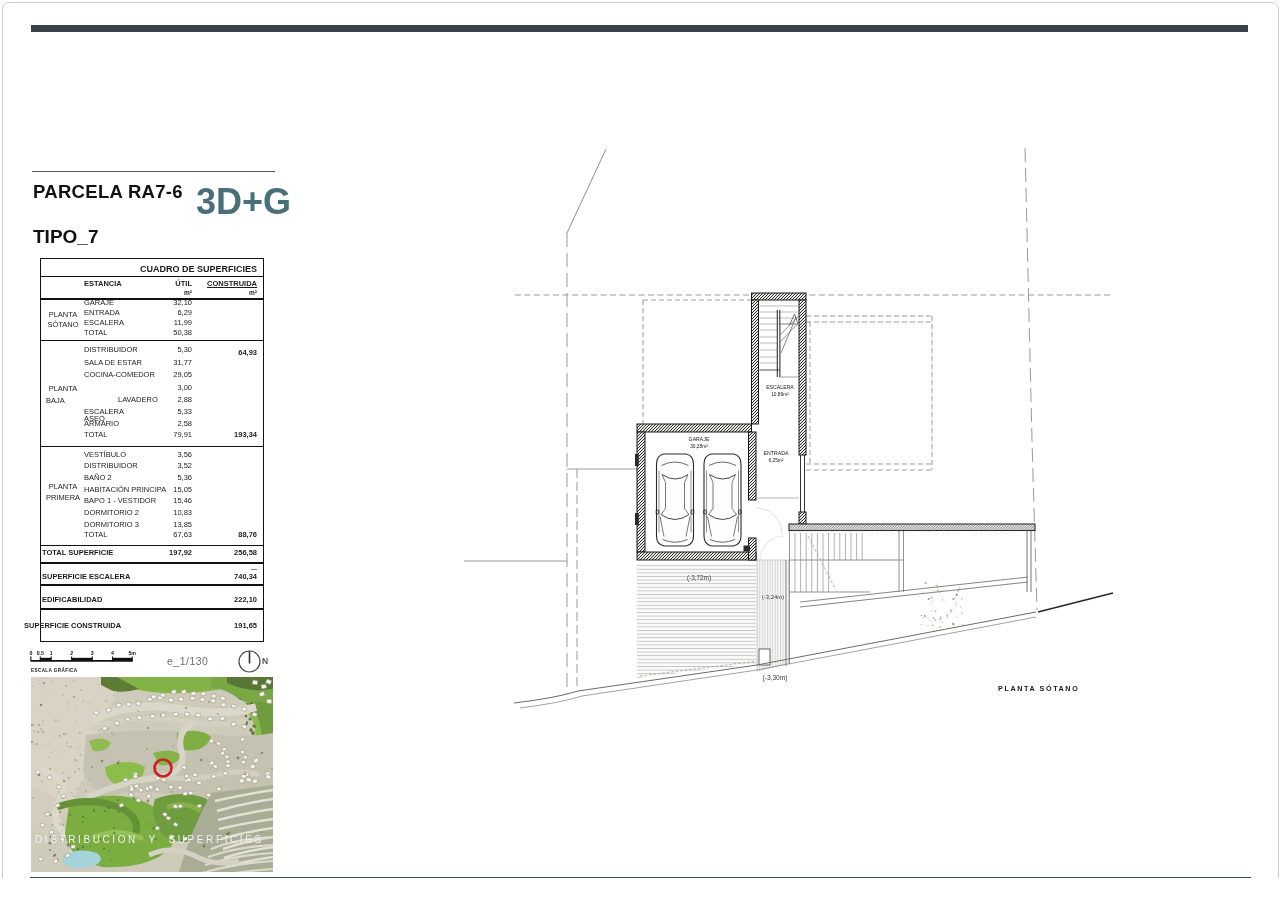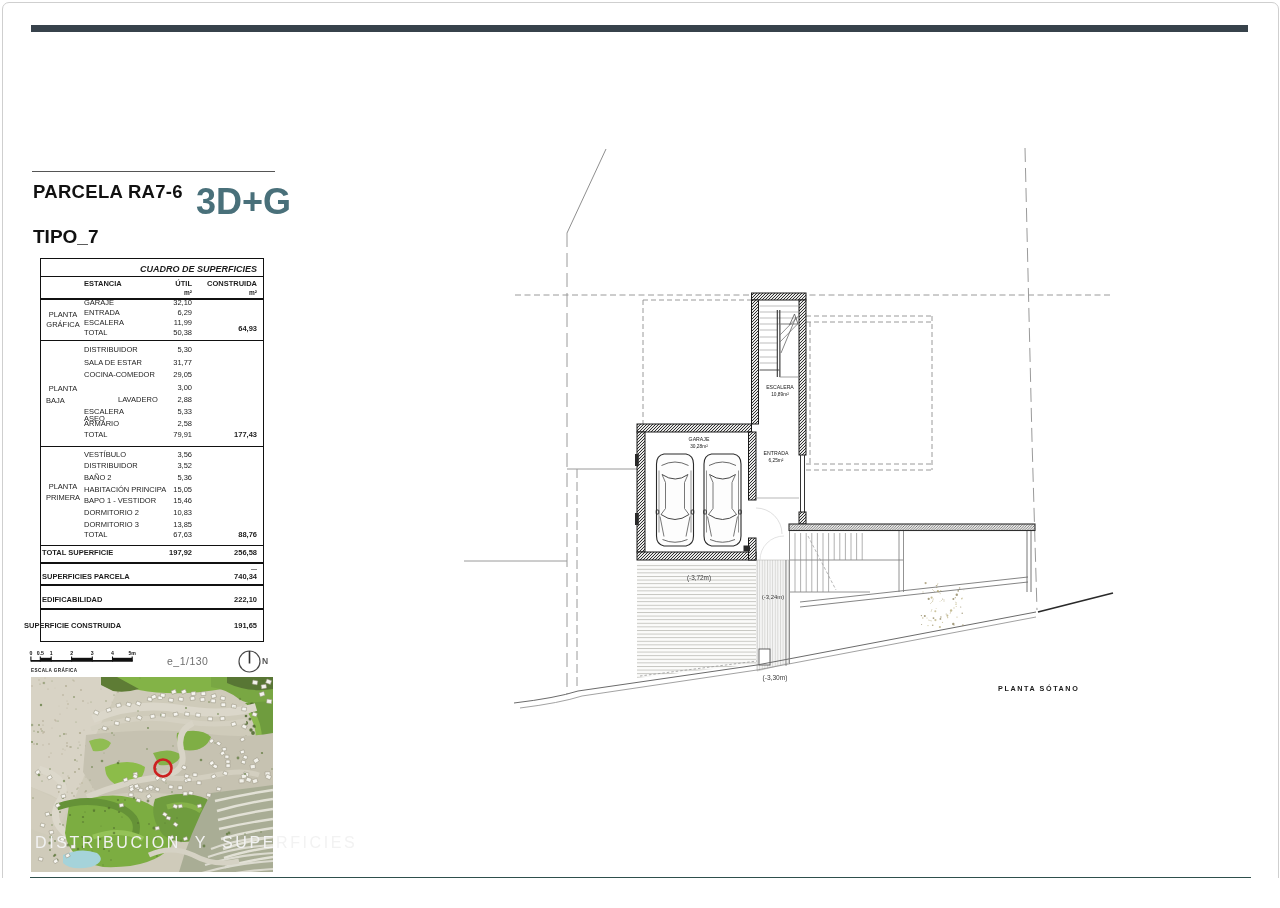--- a/index.html
+++ b/index.html
@@ -22,62 +22,62 @@
 <div class="abs" style="left:32px;top:171px;width:243px;height:1.2px;background:#555;"></div>
 
 <div class="abs" style="left:33px;top:181px;font-size:18.5px;font-weight:bold;color:#111;letter-spacing:0.3px;">PARCELA RA7-6</div>
 
 <div class="abs" style="left:196px;top:181px;font-size:36px;font-weight:bold;color:#49707a;">3D+G</div>
 
 <div class="abs" style="left:33px;top:226px;font-size:19px;font-weight:bold;color:#111;">TIPO_7</div>
 
 <div class="abs" style="left:40px;top:258px;width:224px;height:384px;border:1.6px solid #111;box-sizing:border-box;"></div>
 
-<div class="r b" style="left:100px;top:262.5px;width:157px;text-align:right;font-size:9px;line-height:12px;font-style:italic;">CUADRO DE SUPERFICIES</div>
+<div class="r b" style="left:100px;top:262.5px;width:157px;text-align:right;font-size:9px;line-height:12px;">CUADRO DE SUPERFICIES</div>
 <div class="ln" style="left:40px;top:276px;width:223.5px;height:1.2px;"></div>
 
 <div class="r b" style="left:84px;top:278.5px;">ESTANCIA</div>
 <div class="r b v1" style="left:130px;top:278.5px;">ÚTIL</div>
-<div class="r b v2" style="left:196px;top:278.5px;">CONSTRUIDA</div>
+<div class="r b v2" style="left:196px;top:278.5px;text-decoration:underline;">CONSTRUIDA</div>
 <div class="r b v1" style="left:130px;top:288px;font-size:6.5px;">m²</div>
 <div class="r b v2" style="left:196px;top:288px;font-size:6.5px;">m²</div>
 <div class="ln" style="left:40px;top:297.8px;width:223.5px;height:2px;"></div>
 
 <div class="r" style="left:46px;top:310px;width:34px;text-align:center;">PLANTA</div>
-<div class="r" style="left:46px;top:319.5px;width:34px;text-align:center;">GRÁFICA</div>
+<div class="r" style="left:46px;top:319.5px;width:34px;text-align:center;">SÓTANO</div>
 <div class="r" style="left:84px;top:298px;">GARAJE</div>
 <div class="r v1" style="left:130px;top:298px;">32,10</div>
 <div class="r" style="left:84px;top:307.5px;">ENTRADA</div>
 <div class="r v1" style="left:130px;top:307.5px;">6,29</div>
 <div class="r" style="left:84px;top:318px;">ESCALERA</div>
 <div class="r v1" style="left:130px;top:318px;">11,99</div>
 <div class="r" style="left:84px;top:328px;">TOTAL</div>
 <div class="r v1" style="left:130px;top:328px;">50,38</div>
-<div class="r b v2" style="left:196px;top:324px;">64,93</div>
+<div class="r b v2" style="left:196px;top:348px;">64,93</div>
 <div class="ln" style="left:40px;top:339.5px;width:223.5px;height:1px;"></div>
 
 <div class="r" style="left:46px;top:384px;width:34px;text-align:center;">PLANTA</div>
 <div class="r" style="left:46px;top:395.5px;width:34px;">BAJA</div>
 <div class="r" style="left:84px;top:345.3px;">DISTRIBUIDOR</div>
 <div class="r v1" style="left:130px;top:345.3px;">5,30</div>
 <div class="r" style="left:84px;top:357.5px;">SALA DE ESTAR</div>
 <div class="r v1" style="left:130px;top:357.5px;">31,77</div>
 <div class="r" style="left:84px;top:369.7px;">COCINA-COMEDOR</div>
 <div class="r v1" style="left:130px;top:369.7px;">29,05</div>
 <div class="r" style="left:84px;top:382.7px;margin-top:31px;">ASEO</div>
 <div class="r v1" style="left:130px;top:382.7px;">3,00</div>
 <div class="r" style="left:84px;top:394.9px;margin-left:34px;">LAVADERO</div>
 <div class="r v1" style="left:130px;top:394.9px;">2,88</div>
 <div class="r" style="left:84px;top:406.6px;">ESCALERA</div>
 <div class="r v1" style="left:130px;top:406.6px;">5,33</div>
 <div class="r" style="left:84px;top:418.8px;">ARMARIO</div>
 <div class="r v1" style="left:130px;top:418.8px;">2,58</div>
 <div class="r" style="left:84px;top:430.1px;">TOTAL</div>
 <div class="r v1" style="left:130px;top:430.1px;">79,91</div>
-<div class="r b v2" style="left:196px;top:430.1px;">177,43</div>
+<div class="r b v2" style="left:196px;top:430.1px;">193,34</div>
 <div class="ln" style="left:40px;top:446px;width:223.5px;height:1.2px;"></div>
 
 <div class="r" style="left:44px;top:481.5px;width:38px;text-align:center;">PLANTA</div>
 <div class="r" style="left:44px;top:493px;width:38px;text-align:center;">PRIMERA</div>
 <div class="r" style="left:84px;top:450.1px;">VESTÍBULO</div>
 <div class="r v1" style="left:130px;top:450.1px;">3,56</div>
 <div class="r" style="left:84px;top:461px;">DISTRIBUIDOR</div>
 <div class="r v1" style="left:130px;top:461px;">3,52</div>
 <div class="r" style="left:84px;top:473.2px;">BAÑO 2</div>
 <div class="r v1" style="left:130px;top:473.2px;">5,36</div>
@@ -93,21 +93,21 @@
 <div class="r v1" style="left:130px;top:530.1px;">67,63</div>
 <div class="r b v2" style="left:196px;top:530.1px;">88,76</div>
 <div class="ln" style="left:40px;top:545.3px;width:223.5px;height:1.2px;"></div>
 
 <div class="r b" style="left:42px;top:547.5px;">TOTAL SUPERFICIE</div>
 <div class="r b v1" style="left:130px;top:547.5px;">197,92</div>
 <div class="r b v2" style="left:196px;top:547.5px;">256,58</div>
 <div class="ln" style="left:40px;top:561.6px;width:223.5px;height:2px;"></div>
 
 <div class="r b v2" style="left:196px;top:564px;font-size:6px;">—</div>
-<div class="r b" style="left:42px;top:571.5px;">SUPERFICIES PARCELA</div>
+<div class="r b" style="left:42px;top:571.5px;">SUPERFICIE ESCALERA</div>
 <div class="r b v2" style="left:196px;top:571.5px;">740,34</div>
 <div class="ln" style="left:40px;top:584.3px;width:223.5px;height:1.4px;"></div>
 
 <div class="r b" style="left:42px;top:595.3px;">EDIFICABILIDAD</div>
 <div class="r b v2" style="left:196px;top:595.3px;">222,10</div>
 <div class="ln" style="left:40px;top:608.3px;width:223.5px;height:1.4px;"></div>
 
 <div class="r b" style="left:24px;top:620.5px;">SUPERFICIE CONSTRUIDA</div>
 <div class="r b v2" style="left:196px;top:620.5px;">191,65</div>
 
@@ -780,14 +780,14 @@
 
 <text x="699" y="580" font-size="6.4" fill="#3c3c3c" text-anchor="middle" font-family="Liberation Sans,sans-serif">(-3,72m)</text>
 <text x="773" y="599" font-size="6" fill="#3c3c3c" text-anchor="middle" font-family="Liberation Sans,sans-serif">(-3,24m)</text>
 <text x="775" y="680" font-size="6.6" fill="#3c3c3c" text-anchor="middle" font-family="Liberation Sans,sans-serif">(-3,30m)</text>
 
 <text x="998" y="691" font-size="7.2" font-weight="bold" letter-spacing="1.6" fill="#1a1a1a" font-family="Liberation Sans,sans-serif">PLANTA  SÓTANO</text>
 </svg>
 
 <div class="abs" style="left:30px;top:876.5px;width:1221px;height:12px;background:#2e4f4c;"></div>
 
-<div class="abs" style="left:35px;top:834px;font-size:16px;letter-spacing:2.6px;color:#f2f2f2;">DISTRIBUCION&nbsp; Y&nbsp; SUPERFICIES</div>
+<div class="abs" style="left:35px;top:834px;font-size:10px;letter-spacing:2.6px;color:#f2f2f2;">DISTRIBUCION&nbsp; Y&nbsp; SUPERFICIES</div>
 </div>
 
 </body></html>

